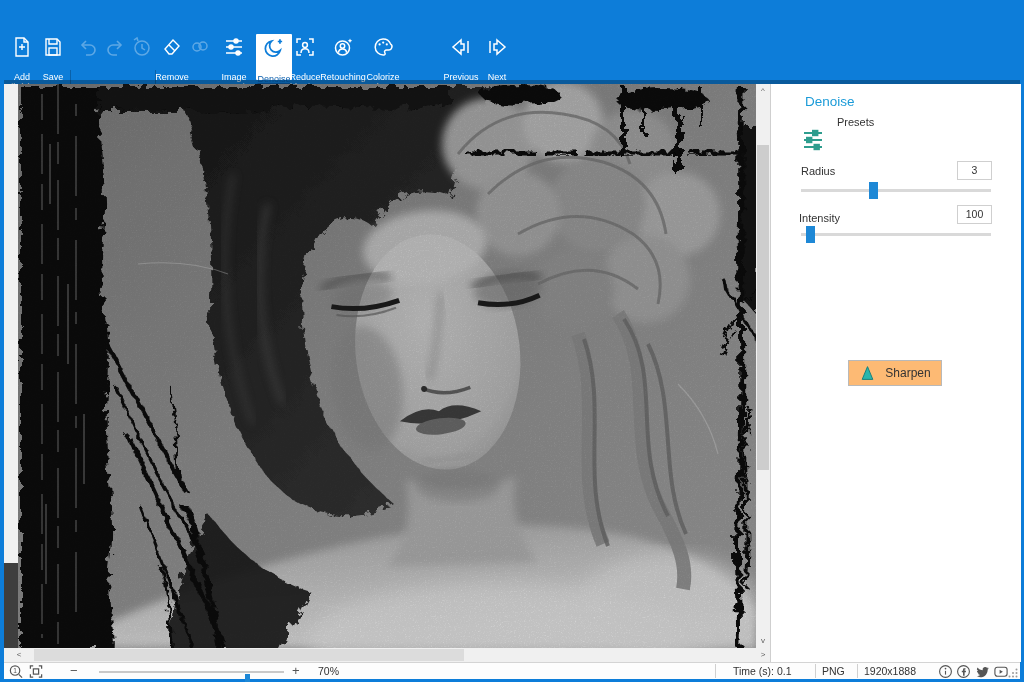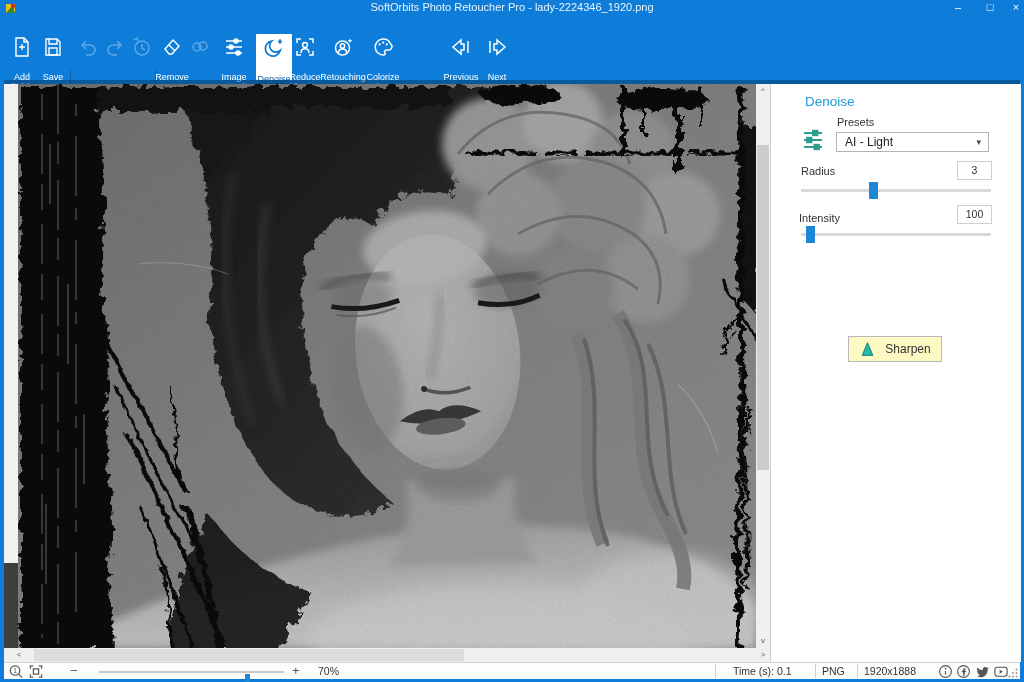--- a/index.html
+++ b/index.html
@@ -39,50 +39,39 @@
   #panel-title{left:34px;top:10px;font-size:13.5px;color:#1b9bd8;}
   .plabel{font-size:11px;color:#333;}
   .valbox{width:33px;height:17px;border:1px solid #cfcfcf;background:#fff;font-size:10.5px;color:#333;
           text-align:center;line-height:17px;}
   .ptrack{height:3px;background:#d9d9d9;}
   .pthumb{width:9px;height:17px;background:#1e88d6;top:-7px;}
   #preset-select{left:65px;top:48px;width:153px;height:20px;border:1px solid #b3b3b3;background:#fff;
           font-size:12px;color:#222;line-height:19px;padding-left:8px;box-sizing:border-box;}
   #preset-arrow{right:7px;top:0;font-size:9px;color:#444;line-height:19px;}
   .panelbtn{box-sizing:border-box;display:flex;align-items:center;justify-content:center;cursor:default;}
-  #sharpen-btn{left:77px;top:252px;width:94px;height:26px;background:#fef9c3;border:1px solid #b9b9b9;
+  #sharpen-btn{left:77px;top:276px;width:94px;height:26px;background:#fdba74;border:1px solid #b9b9b9;
           font-size:12px;color:#333;gap:9px;}
   #run-btn{left:31px;top:301px;width:188px;height:28px;background:#ddeef9;border:1px solid #55a1d6;
           font-size:12.5px;color:#1a1a1a;font-weight:bold;gap:0;}
   #run-icon-wrap{position:absolute;left:8px;top:5px;}
   
   #statusbar{left:4px;top:662px;width:1016px;height:16px;background:#fdfdfd;border-top:1px solid #d4d4d4;}
   .st{font-size:10.5px;color:#333;top:2px;}
   .stsep{top:1px;width:1px;height:14px;background:#d0d0d0;}
   #zoomtrack{left:95px;top:8px;width:185px;height:2px;background:#c9c9c9;}
   #zoomthumb{left:146px;top:3px;width:5px;height:11px;background:#1e88d6;}
   .stbtn{color:#555;font-size:13px;top:0px;line-height:15px;}
   .grip{right:2px;top:5px;}
 </style>
 </head>
 <body>
 
 <div id="win">
 
-  <div class="abs" id="titlebar">
-    <svg class="abs" style="left:6px;top:3px" width="11" height="11" viewBox="0 0 11 11">
-      <rect x="0" y="1" width="9" height="9" fill="#e8c21a"></rect>
-      <path d="M0 10 L6 3 L9 10 Z" fill="#2e8b2e"></path>
-      <path d="M4 0 L10 2 L7 7 Z" fill="#c03020"></path>
-    </svg>
-    <div class="abs" id="apptitle">SoftOrbits Photo Retoucher Pro - lady-2224346_1920.png</div>
-    <div class="abs winctl" style="left:944px">–</div>
-    <div class="abs winctl" style="left:976px">□</div>
-    <div class="abs winctl" style="left:1002px">×</div>
-  </div>
 
 
   <div class="abs" id="toolbar">
 
     <div class="tb" style="left:3px;width:38px">
       <svg width="24" height="26" viewBox="0 0 24 24" fill="none" stroke="#fff" stroke-width="1.4">
         <path d="M6 3h8l4 4v14H6z"></path>
           <path d="M14 3v4h4"></path>
           <path d="M12 9v6M9 12h6"></path>
       </svg>
@@ -372,24 +361,20 @@
   <div class="abs" id="panel">
     <div class="abs" id="panel-title">Denoise</div>
 
     <svg class="abs" style="left:30px;top:44px" width="24" height="24" viewBox="0 0 24 24" fill="none" stroke="#2e9d8e" stroke-width="2">
       <path d="M3 5h18M3 12h18M3 19h18"></path>
       <rect x="12" y="2.8" width="4.4" height="4.4" fill="#2e9d8e"></rect>
       <rect x="6" y="9.8" width="4.4" height="4.4" fill="#2e9d8e"></rect>
       <rect x="13.5" y="16.8" width="4.4" height="4.4" fill="#2e9d8e"></rect>
     </svg>
     <div class="abs plabel" style="left:66px;top:32px">Presets</div>
-    <div class="abs" id="preset-select">
-      <span>AI - Light</span>
-      <span class="abs" id="preset-arrow">▾</span>
-    </div>
 
     <div class="abs plabel" style="left:30px;top:81px">Radius</div>
     <div class="abs valbox" style="left:186px;top:77px">3</div>
     <div class="abs ptrack" style="left:30px;top:105px;width:190px">
       <div class="abs pthumb" style="left:68px"></div>
     </div>
 
     <div class="abs plabel" style="left:28px;top:128px">Intensity</div>
     <div class="abs valbox" style="left:186px;top:121px">100</div>
     <div class="abs ptrack" style="left:30px;top:149px;width:190px">

